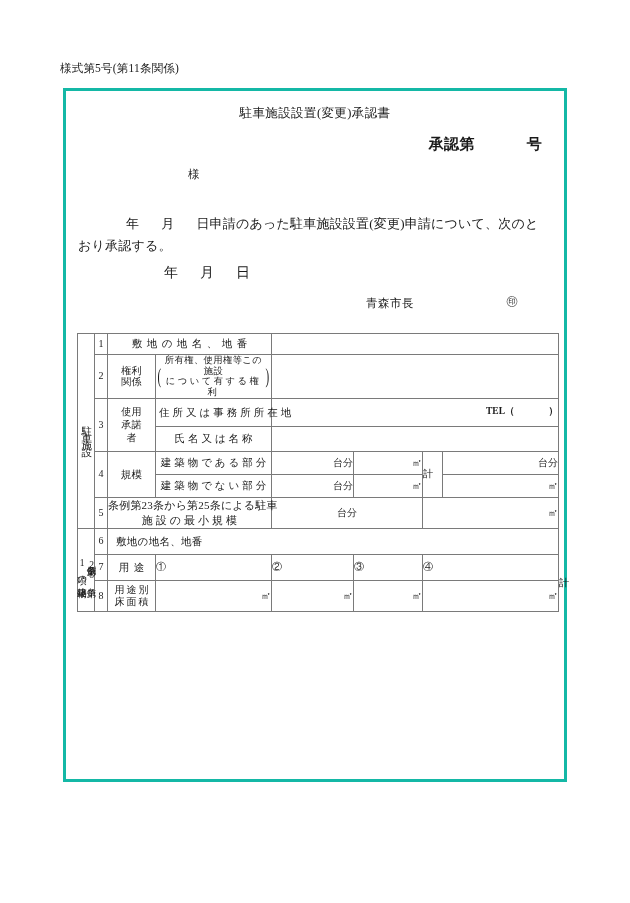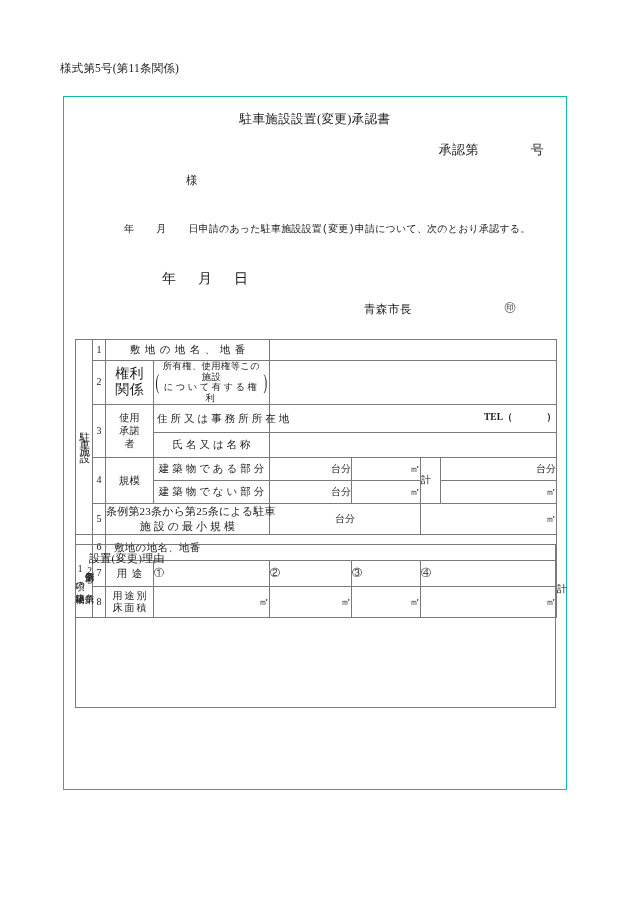--- a/index.html
+++ b/index.html
@@ -23,64 +23,64 @@
     top: 61px;
     font-size: 11.5px;
     letter-spacing: 0.2px;
     white-space: nowrap;
   }
 
   
   .page-frame {
     position: absolute;
     left: 63px;
-    top: 96px;
+    top: 88px;
     width: 504px;
     height: 694px;
-    border: 1px solid #14b8a6;
+    border: 3px solid #14b8a6;
     box-sizing: border-box;
   }
 
   
   .doc-title {
     position: absolute;
     left: 0;
     top: 14px;
     width: 100%;
     text-align: center;
     font-size: 12.5px;
     letter-spacing: 0.4px;
   }
   .approval-no {
     position: absolute;
     right: 22px;
     top: 44px;
-    font-size: 13px;
+    font-size: 15px;
     letter-spacing: 0.3px;
     white-space: nowrap;
+    font-weight: bold;
   }
   .approval-no .gap { display: inline-block; width: 52px; }
 
   .addressee {
     position: absolute;
     left: 122px;
     top: 76px;
     font-size: 11.5px;
   }
 
   .body-text {
     position: absolute;
     left: 12px;
     right: 12px;
     top: 122px;
-    font-size: 10px;
+    font-size: 13px;
     line-height: 22px;
     text-indent: 48px;
     letter-spacing: 0.2px;
-    font-family: Liberation Mono, monospace;
   }
   .body-text .sp { display: inline-block; width: 22px; }
 
   .date-line {
     position: absolute;
     left: 98px;
     top: 173px;
     font-size: 14px;
   }
   .date-line .sp { display: inline-block; width: 22px; }
@@ -148,21 +148,21 @@
     text-align: center;
     font-size: 10px;
   }
   .lbl {
     text-align: center;
     letter-spacing: 0.2px;
     white-space: nowrap;
   }
   .lbl.spread { letter-spacing: 4.5px; text-indent: 4.5px; }
   .lbl.spread3 { letter-spacing: 3px; text-indent: 3px; }
-  .lbl.two { line-height: 1.15; font-size: 14px; }
+  .lbl.two { line-height: 1.15; font-size: 10px; }
   .lbl.left { text-align: left; padding-left: 8px; letter-spacing: 0.3px; }
 
   .bracketed {
     display: flex;
     align-items: center;
     justify-content: center;
     font-size: 9.3px;
     line-height: 1.15;
   }
   .brk {
@@ -360,17 +360,14 @@
         </td>
         <td class="unit-right"><span>㎡</span></td>
         <td class="unit-right"><span>㎡</span></td>
         <td class="unit-right"><span>㎡</span></td>
         <td class="unit-right" colspan="2"><span>㎡</span></td>
       </tr>
 
     </tbody>
   </table>
 
-  <div class="reason-box">
-    <div class="reason-label">設置(変更)理由</div>
-  </div>
 
 </div>
 
 </body></html>

